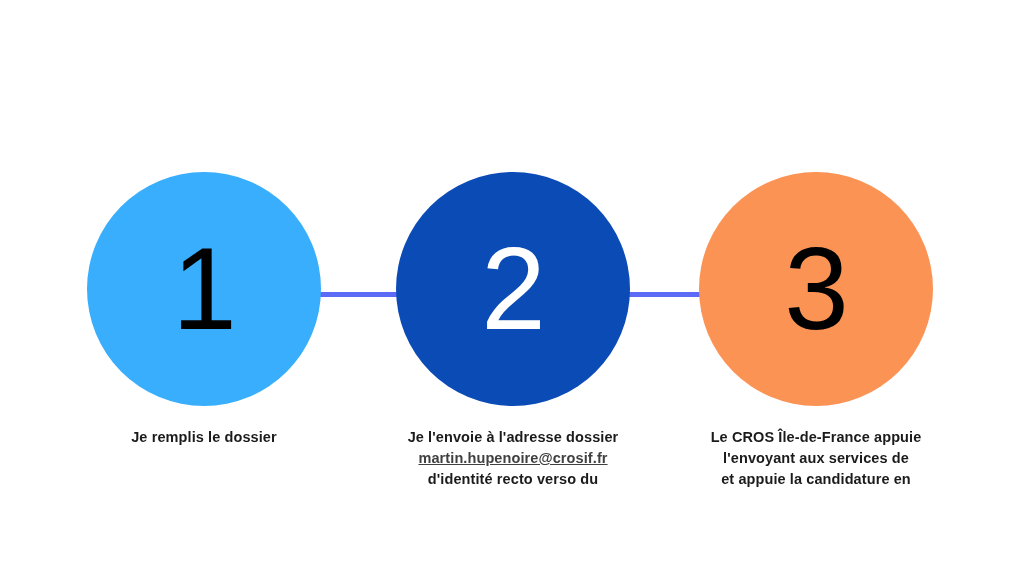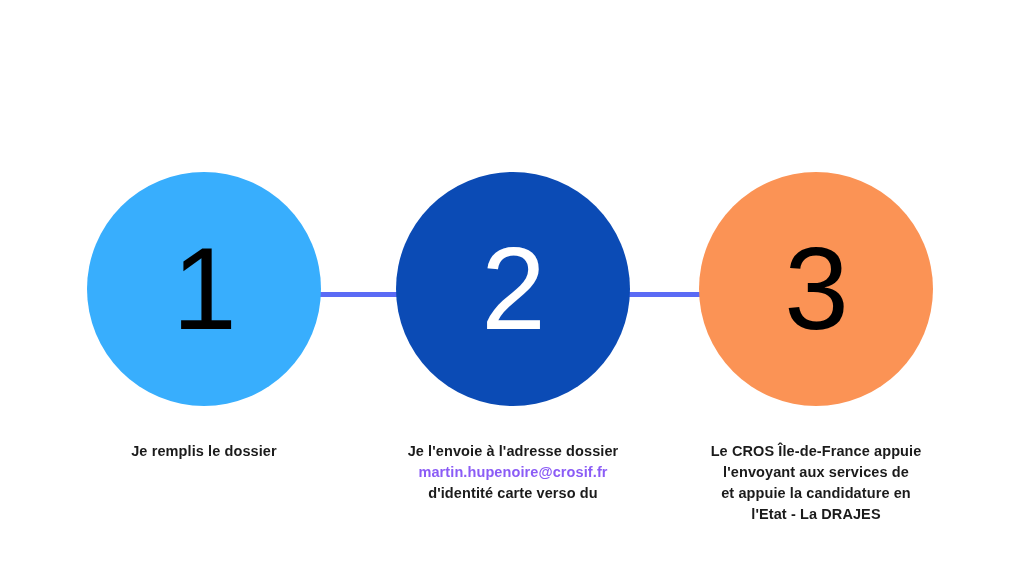--- a/index.html
+++ b/index.html
@@ -62,36 +62,37 @@
   }
   #circle-1 { background: #38aefd; }
   #circle-1 .circle-number { color: #000000; }
   #circle-2 { background: #0b4bb5; }
   #circle-2 .circle-number { color: #ffffff; }
   #circle-3 { background: #fb9355; }
   #circle-3 .circle-number { color: #000000; }
 
   
   .caption {
-    margin-top: 35px;
+    margin-top: 21px;
     font-size: 14.5px;
     font-weight: bold;
     line-height: 1.45;
     color: #1b1b1b;
     letter-spacing: 0.1px;
   }
   #caption-1 { padding: 0 14px; }
   #caption-2 { padding: 0 10px; }
   #caption-3 { padding: 0 6px; }
 
   .caption-line { display: block; }
 
   .email-link {
     display: block;
-    color: #8b5cf6;
+    color: #404040;
+    text-decoration: underline;
     cursor: pointer;
   }
 </style>
 </head>
 <body>
 
 <div id="diagram">
 
   <div class="connector" id="connector-1-2"></div>
   <div class="connector" id="connector-2-3"></div>
@@ -105,29 +106,28 @@
     </div>
   </div>
 
   <div class="step" id="step-2">
     <div class="circle" id="circle-2">
       <span class="circle-number">2</span>
     </div>
     <div class="caption" id="caption-2">
       <span class="caption-line">Je l'envoie à l'adresse dossier</span>
       <span class="email-link">martin.hupenoire@crosif.fr</span>
-      <span class="caption-line">d'identité carte verso du</span>
+      <span class="caption-line">d'identité recto verso du</span>
     </div>
   </div>
 
   <div class="step" id="step-3">
     <div class="circle" id="circle-3">
       <span class="circle-number">3</span>
     </div>
     <div class="caption" id="caption-3">
       <span class="caption-line">Le CROS Île-de-France appuie</span>
       <span class="caption-line">l'envoyant aux services de</span>
       <span class="caption-line">et appuie la candidature en</span>
-      <span class="caption-line">l'Etat - La DRAJES</span>
     </div>
   </div>
 
 </div>
 
 </body></html>

